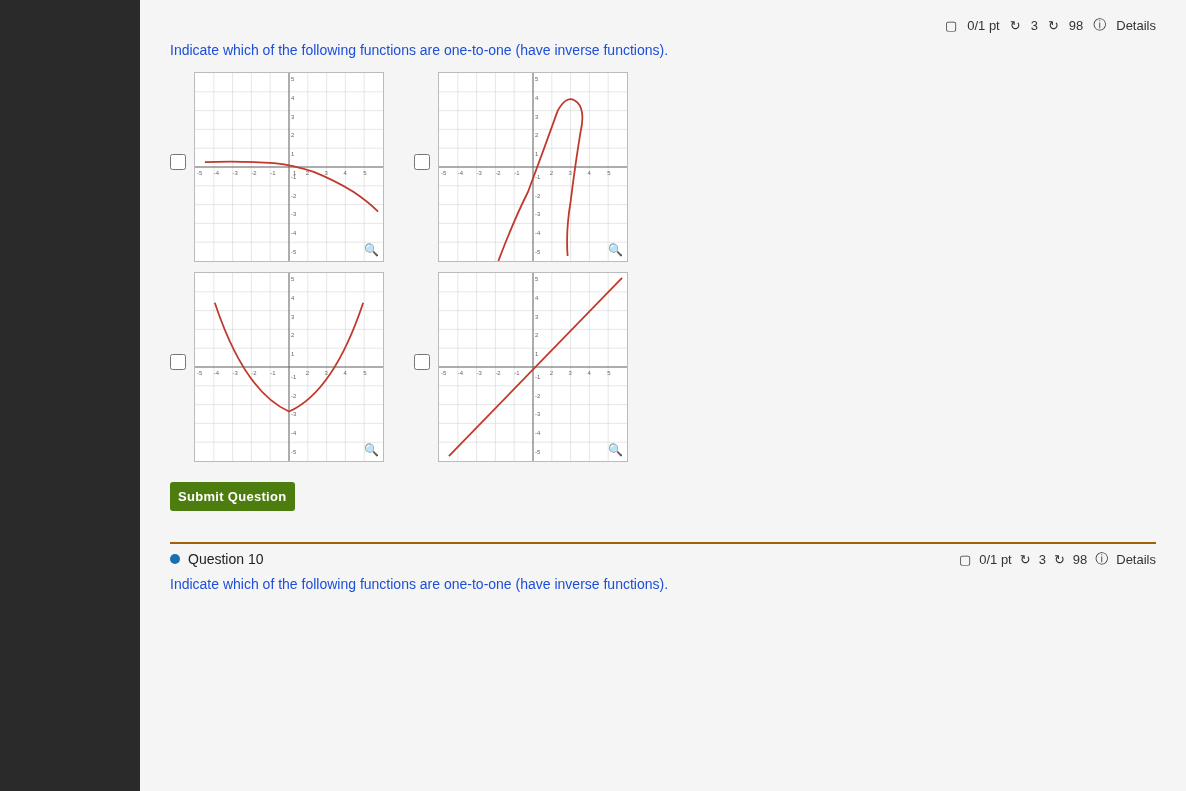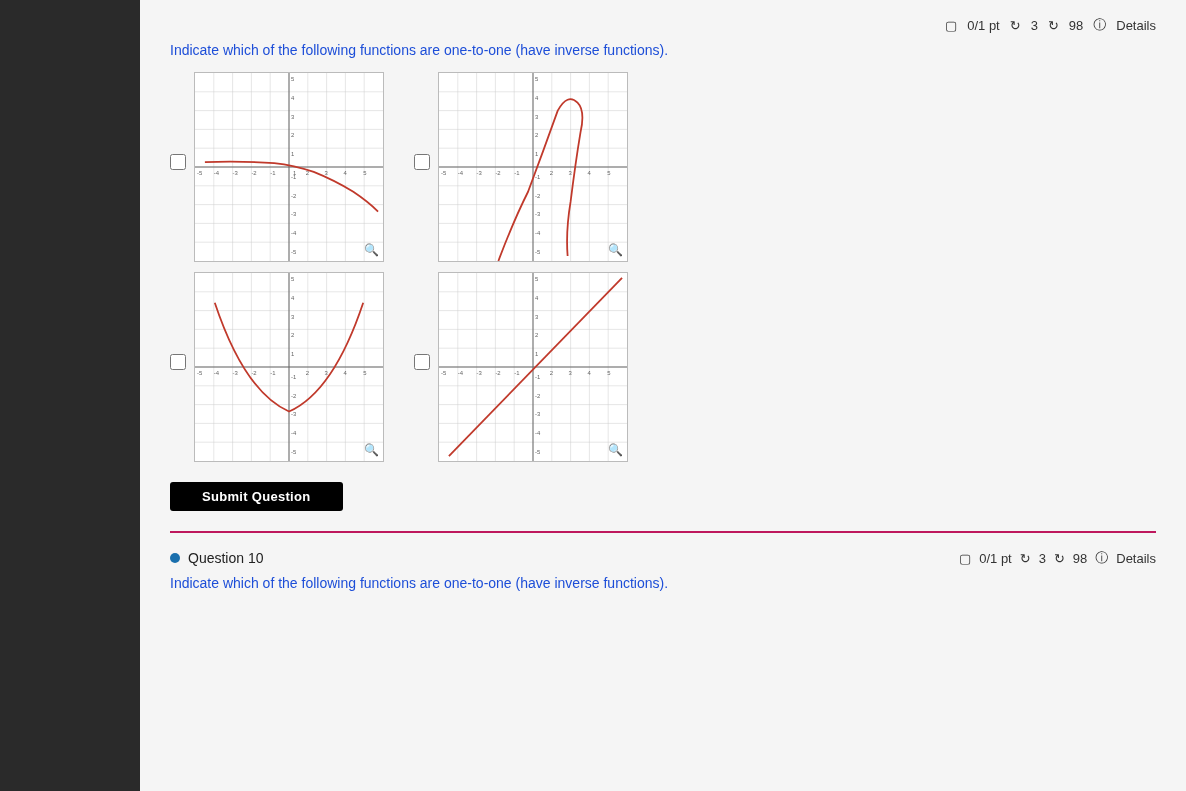--- a/index.html
+++ b/index.html
@@ -98,34 +98,34 @@
     }
     .message-link {
       display: flex;
       align-items: center;
       gap: 4px;
       color: #1a7bbd;
       text-decoration: none;
       font-size: 14px;
     }
     .submit-btn {
-      background: #000000;
+      background: #4d7c0f;
       color: white;
       border: none;
-      padding: 7px 32px;
+      padding: 7px 8px;
       font-size: 13px;
       font-weight: 600;
       cursor: pointer;
       border-radius: 3px;
       letter-spacing: 0.3px;
     }
     .question-10-section {
-      border-top: 2px solid #be185d;
-      margin-top: 20px;
-      padding-top: 16px;
+      border-top: 2px solid #a16207;
+      margin-top: 31px;
+      padding-top: 6px;
     }
     .question-10-header {
       display: flex;
       justify-content: space-between;
       align-items: center;
       margin-bottom: 8px;
     }
     .question-10-title {
       display: flex;
       align-items: center;

